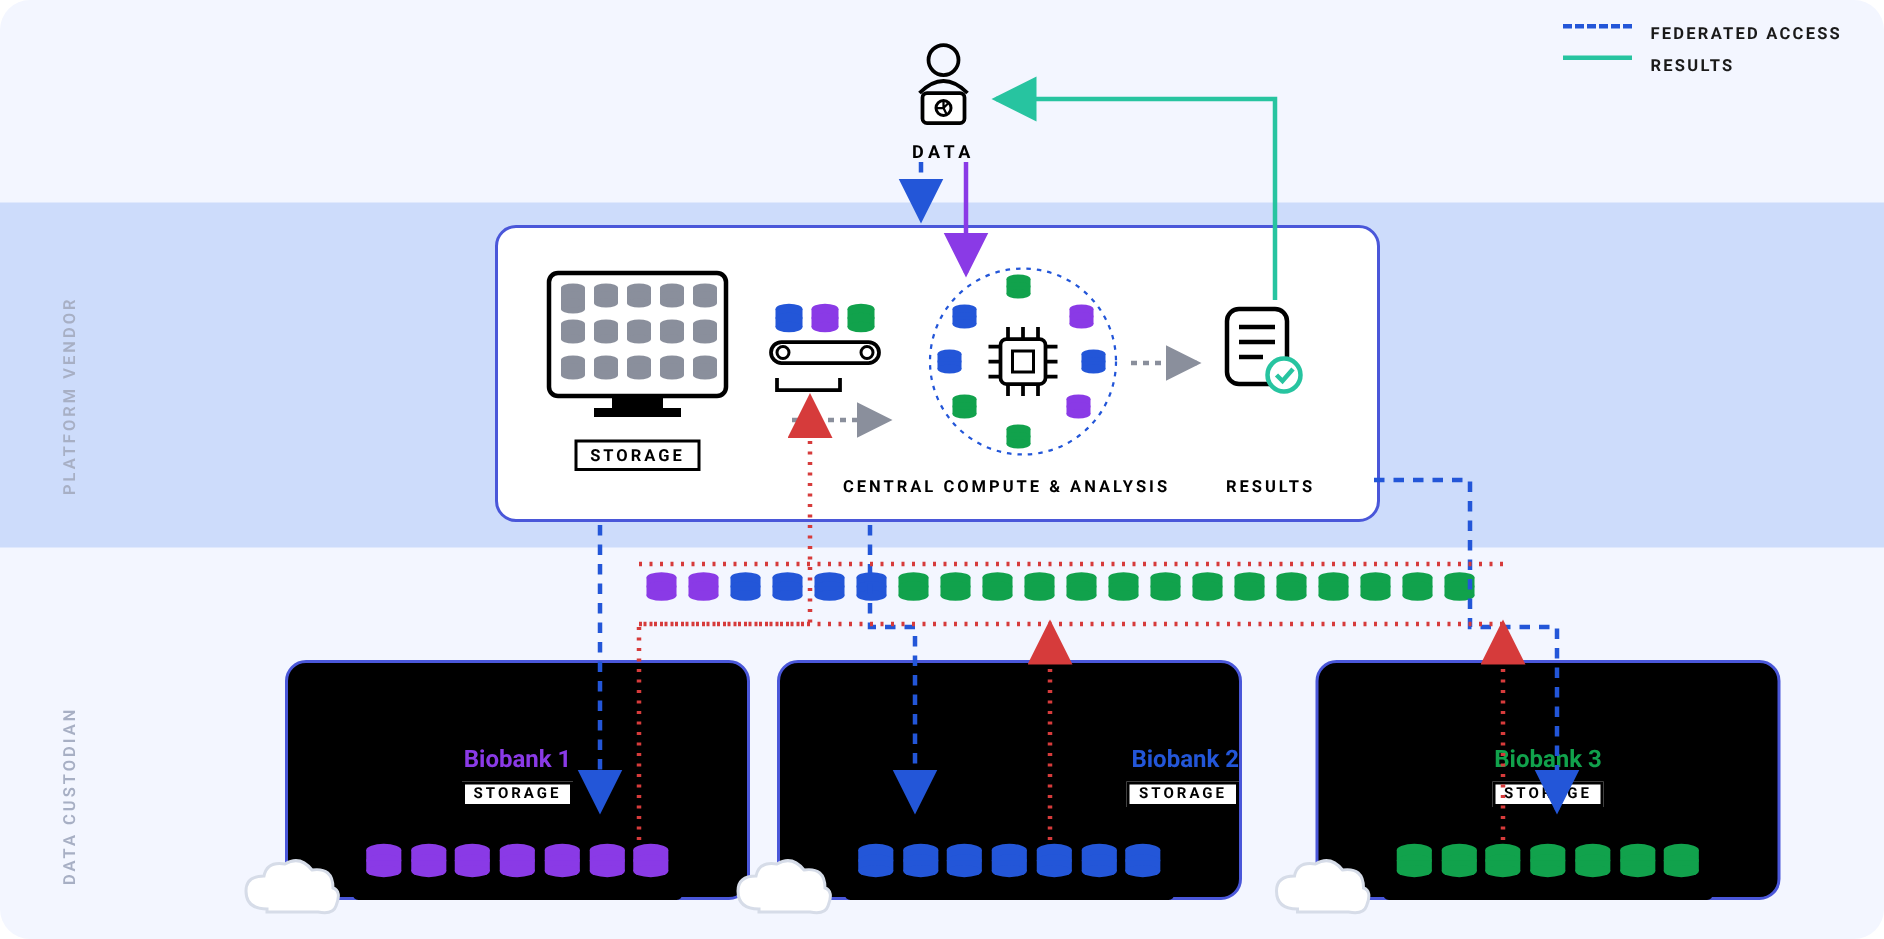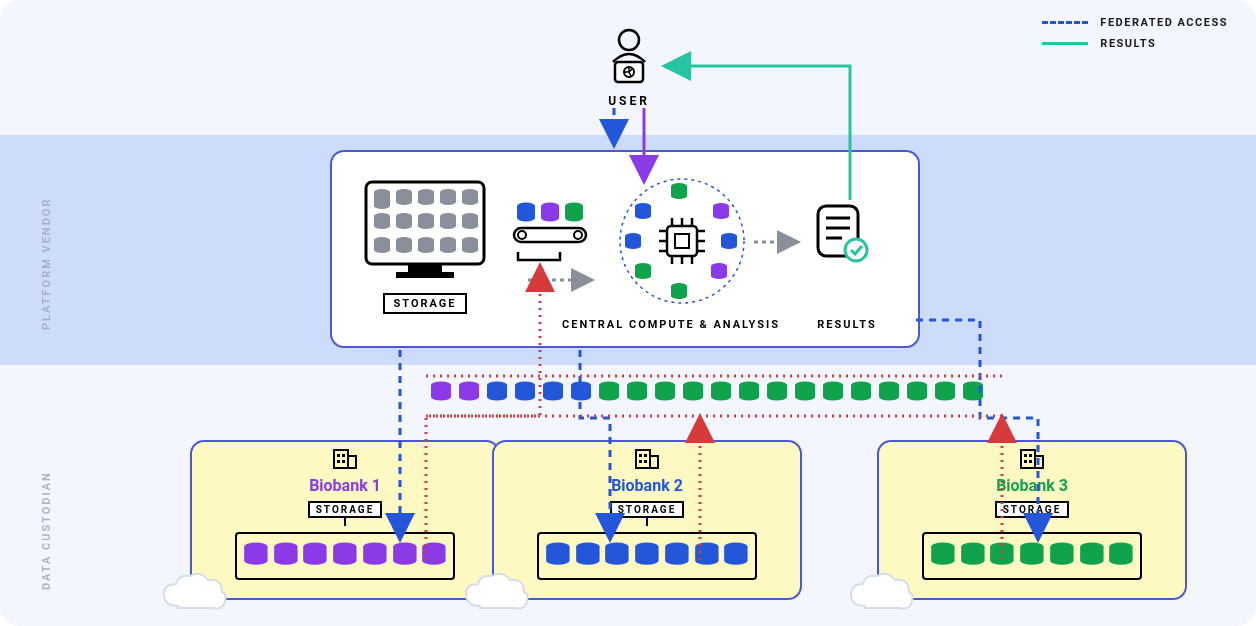--- a/index.html
+++ b/index.html
@@ -41,21 +41,21 @@
   
   .legend {
     position: absolute;
     right: 28px;
     top: 16px;
     font-size: 11px;
     letter-spacing: 1.5px;
     font-weight: 700;
     color: #1a1a1a;
   }
-  .legend-row { display: flex; align-items: center; margin-bottom: 8px; }
+  .legend-row { display: flex; align-items: flex-start; margin-bottom: 8px; }
   .legend-line { width: 46px; height: 0; border-top-width: 3px; border-top-style: solid; margin-right: 12px; }
   .dash-blue { border-top-style: dashed; border-color: #2356d8; }
   .solid-purple { border-color: #8a3ae6; }
   .solid-teal { border-color: #27c4a0; }
   .dot-red { border-top-style: dotted; border-color: #d63b3b; }
 
   
   .user-block {
     position: absolute;
     left: 598px; top: 28px;
@@ -127,28 +127,28 @@
     letter-spacing: 2px;
     font-weight: 700;
   }
 
   
   .biobank {
     position: absolute;
     top: 440px;
     width: 310px;
     height: 160px;
-    background: #fef9c3;
+    background: #000000;
     border: 2px solid #4a57d9;
     border-radius: 14px;
     text-align: center;
-    padding-top: 2px;
+    padding-top: 22px;
   }
   .bb1 { left: 190px; }
-  .bb2 { left: 492px; }
+  .bb2 { left: 518px; text-align: right; }
   .bb3 { left: 841px; margin-left: 36px; }
   .bb-title { font-size: 16px; font-weight: 700; margin-top: 2px; }
   .bb1 .bb-title { color: #8a3ae6; }
   .bb2 .bb-title { color: #2356d8; }
   .bb3 .bb-title { color: #11a24c; }
   .bb-storage-tag {
     display: inline-block;
     border: 2px solid #000;
     padding: 1px 6px;
     font-size: 10px;
@@ -217,21 +217,21 @@
   </div>
 
   <div class="user-block">
     <svg width="62" height="58" viewBox="0 0 62 58">
       <circle cx="31" cy="12" r="10" fill="none" stroke="#000" stroke-width="2.5"></circle>
       <path d="M15 34 Q31 18 47 34" fill="none" stroke="#000" stroke-width="2.5"></path>
       <rect x="17" y="34" width="28" height="20" rx="3" fill="#fff" stroke="#000" stroke-width="2.5"></rect>
       <circle cx="31" cy="44" r="5" fill="none" stroke="#000" stroke-width="2"></circle>
       <path d="M31 39 L31 44 M26 44 L31 44 M34.5 40.5 L31 44 M33 48 L31 44" stroke="#000" stroke-width="1.5"></path>
     </svg>
-    <div class="user-label">USER</div>
+    <div class="user-label">DATA</div>
   </div>
 
   <div class="platform-panel">
     <div class="storage-box">
       <svg width="130" height="110" viewBox="0 0 130 110">
         <rect x="6" y="4" width="118" height="82" rx="6" fill="#fff" stroke="#000" stroke-width="3"></rect>
         <rect x="48" y="86" width="34" height="8" fill="#000"></rect>
         <rect x="36" y="94" width="58" height="6" fill="#000"></rect>
 
         <g fill="#8a8f9c">

